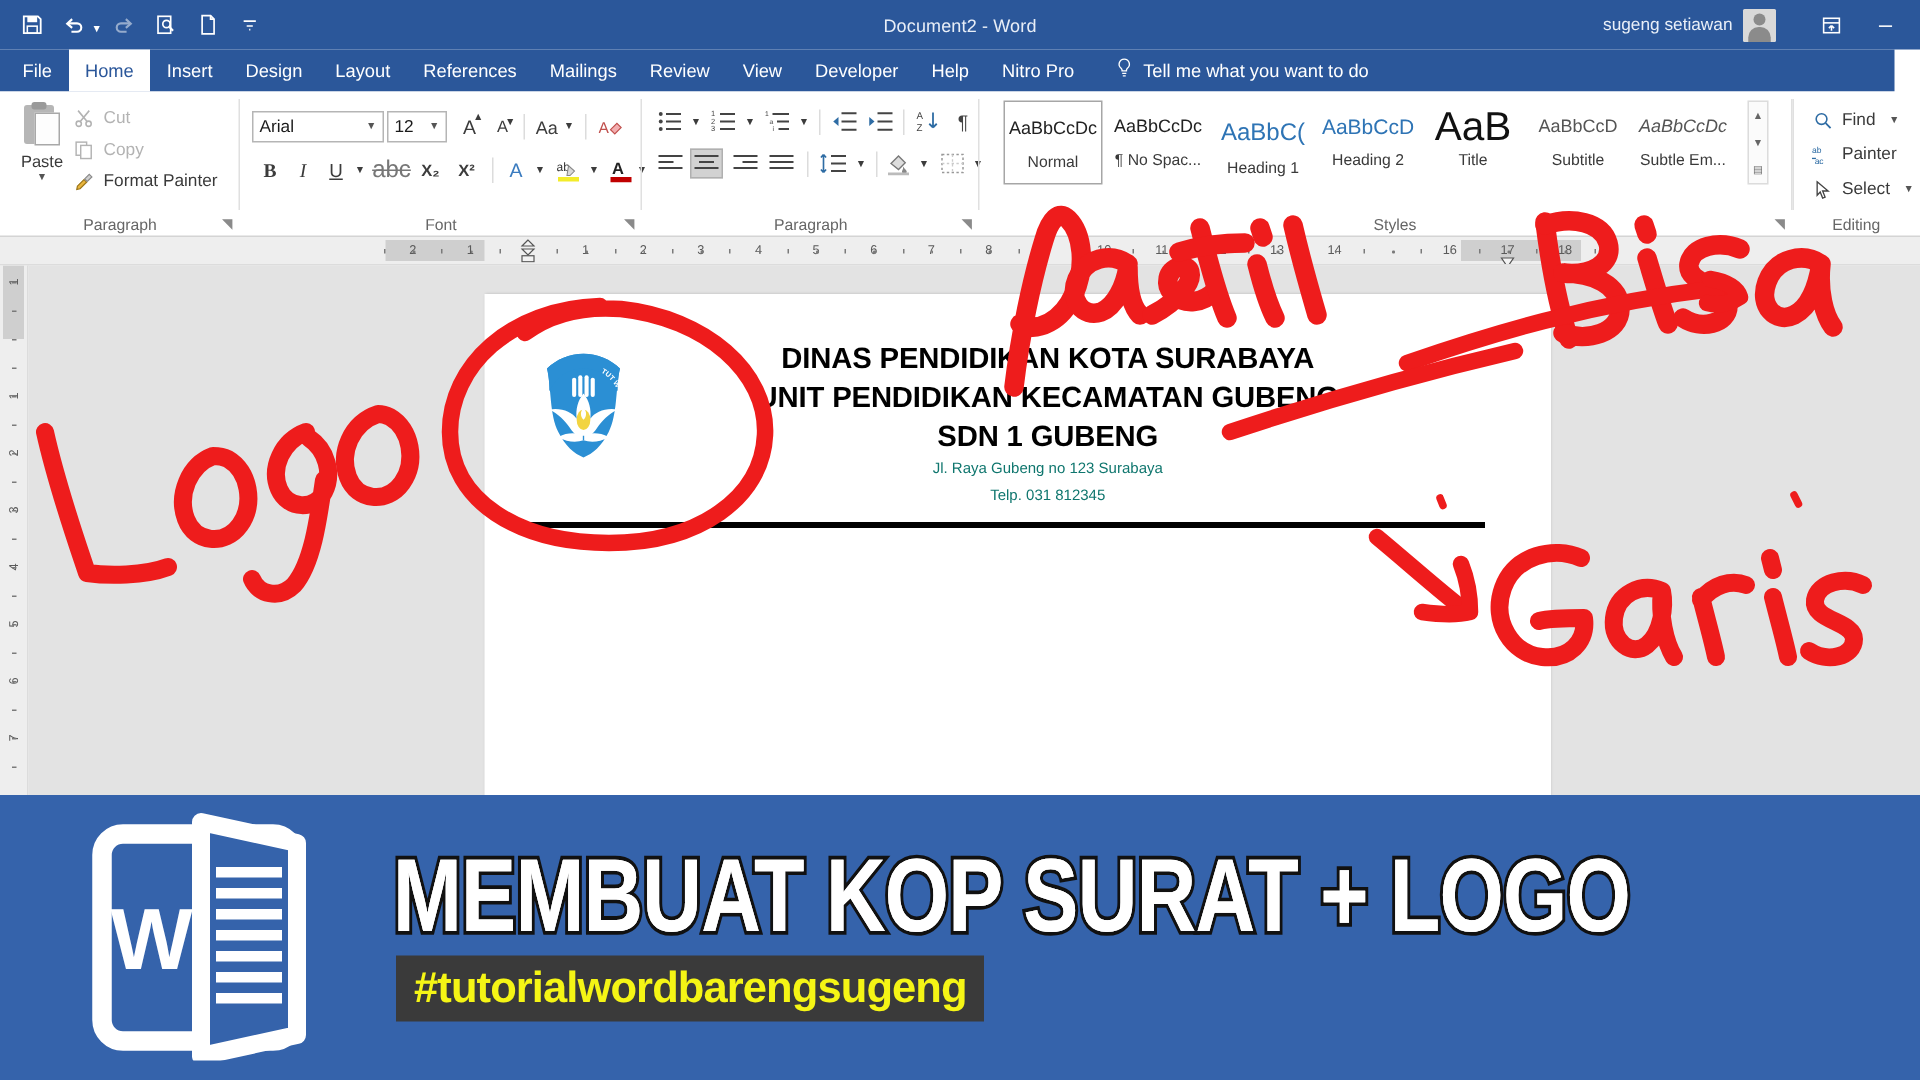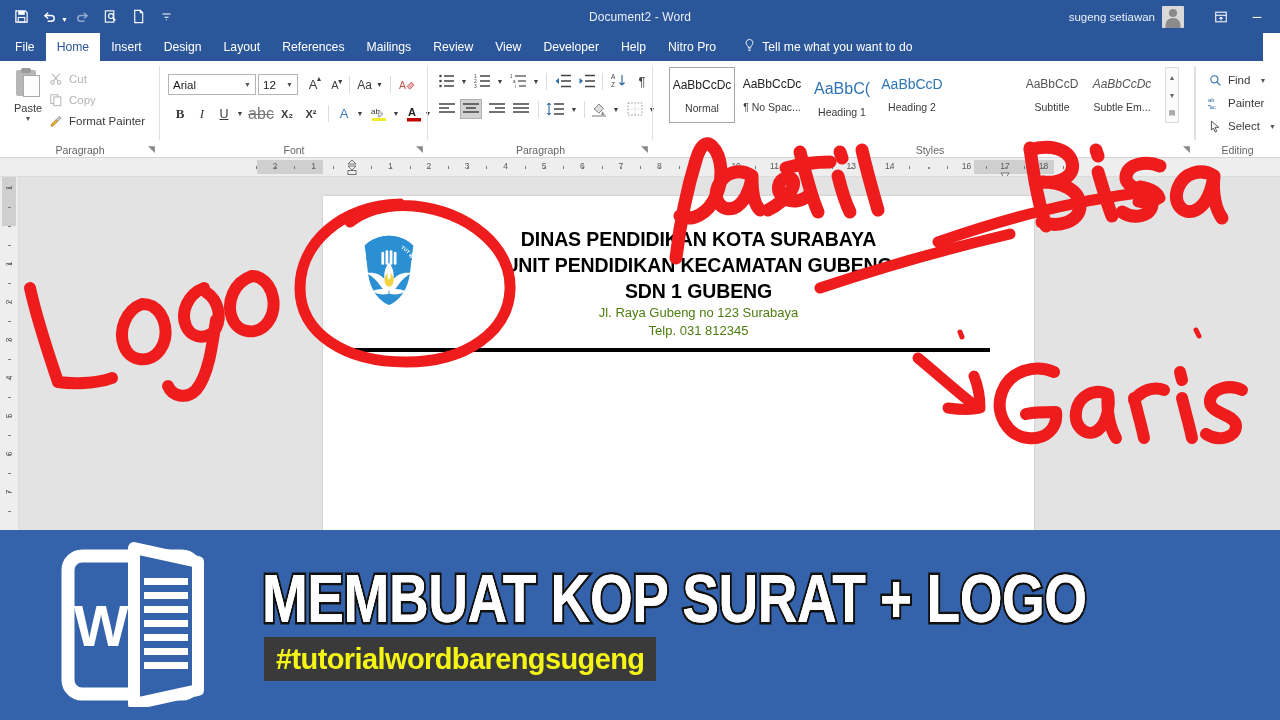--- a/index.html
+++ b/index.html
@@ -157,21 +157,21 @@
     position: absolute; left: 304px; top: 19px; width: 711px; height: 400px;
     background: #ffffff; box-shadow: 0 0 2px rgba(0,0,0,.18);
   }
   .kop { position: absolute; left: 0; top: 30px; width: 711px; }
   .kop-logo { position: absolute; left: 28px; top: 6px; width: 76px; height: 76px; }
   .kop-text { margin-left: 40px; text-align: center; }
   .kop-l1, .kop-l2, .kop-l3 {
     font-family: "Liberation Sans", sans-serif; font-weight: bold; color:#000;
     font-size: 19.5px; line-height: 26px; letter-spacing: -0.1px;
   }
-  .kop-l4, .kop-l5 { font-size: 13px; line-height: 17.5px; color:#4d7c0f; }
+  .kop-l4, .kop-l5 { font-size: 10px; line-height: 17.5px; color:#0f766e; }
   .kop-rule {
     position:absolute; left: 29px; top: 152px; width: 638px; height: 4px; background:#000;
   }
   .cursor-dot { position:absolute; left: 637px; top: 134px; width:2px; height:7px; background:#c0392b; }
 
   
   .ink { position: absolute; left:0; top:0; width:1280px; height:720px; pointer-events:none; }
 
   
   .banner {
@@ -529,20 +529,24 @@
         <span class="style-prev" style="font-size:12px; color:#222;">AaBbCcDc</span>
         <span class="style-name">¶ No Spac...</span>
       </div>
       <div class="style-card" style="left:144px;justify-content:center;">
         <span class="style-prev" style="font-size:16px; color:#2e74b5;">AaBbC(</span>
         <span class="style-name">Heading 1</span>
       </div>
       <div class="style-card" style="left:214px;">
         <span class="style-prev" style="font-size:14px; color:#2e74b5;">AaBbCcD</span>
         <span class="style-name">Heading 2</span>
+      </div>
+      <div class="style-card" style="left:284px;">
+        <span class="style-prev" style="font-size:27px; color:#111; font-family:'Liberation Sans',sans-serif;">AaB</span>
+        <span class="style-name">Title</span>
       </div>
       <div class="style-card" style="left:354px;">
         <span class="style-prev" style="font-size:12px; color:#555;">AaBbCcD</span>
         <span class="style-name">Subtitle</span>
       </div>
       <div class="style-card" style="left:424px;">
         <span class="style-prev" style="font-size:12px; color:#555; font-style:italic;">AaBbCcDc</span>
         <span class="style-name">Subtle Em...</span>
       </div>
       <div class="gal-scroll" style="left:500px;">

